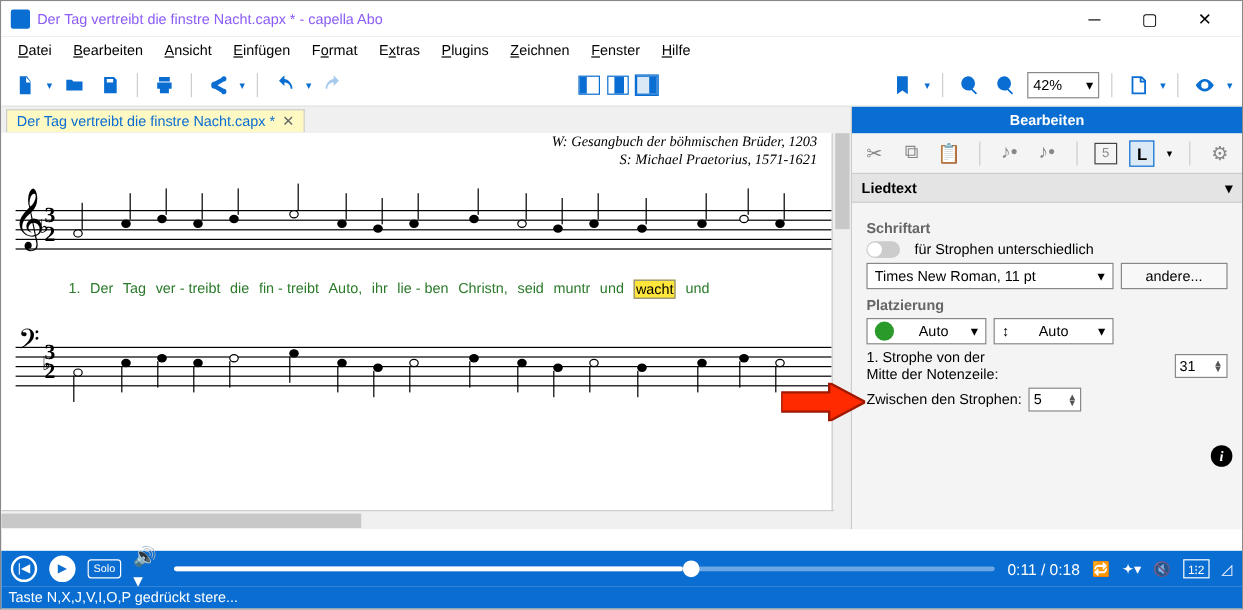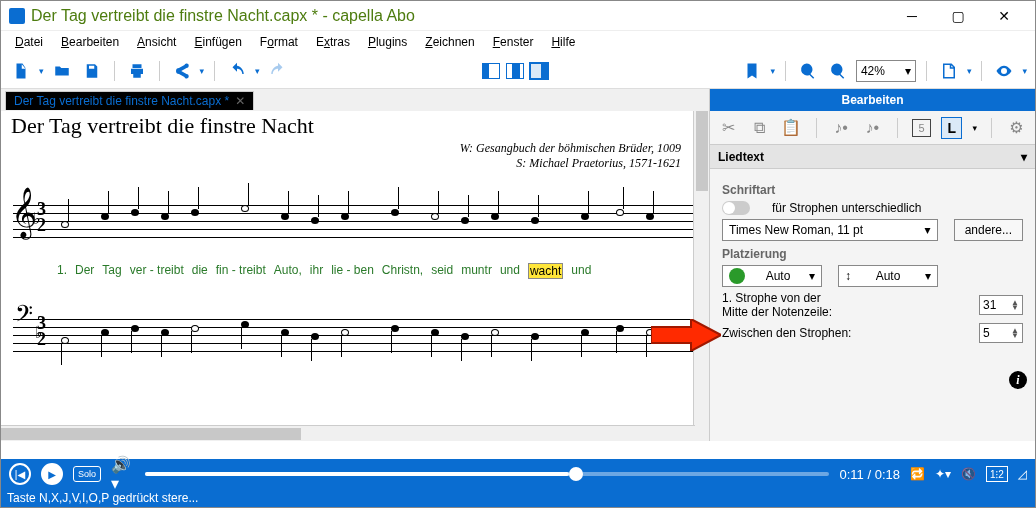--- a/index.html
+++ b/index.html
@@ -1,32 +1,32 @@
 <!DOCTYPE html>
 <html><head>
 <meta charset="utf-8">
 <style>
 *{margin:0;padding:0;box-sizing:border-box;font-family:"Segoe UI",Tahoma,sans-serif;font-size:12px}
 body{width:1036px;height:508px;background:#fff;overflow:hidden;position:relative;border:1px solid #888}
 .titlebar{height:30px;background:#fff;display:flex;align-items:center;padding:0 8px;border-bottom:1px solid #eee}
 .titlebar .app-icon{width:16px;height:16px;background:#0a6dd1;margin-right:6px;border-radius:2px}
-.titlebar .title{flex:1;color:#4d7c0f;font-size:16px}
+.titlebar .title{flex:1;color:#8b5cf6;font-size:12px}
 .winbtns{display:flex;gap:0}
 .winbtns div{width:46px;height:30px;display:flex;align-items:center;justify-content:center;color:#000;font-size:14px}
 .menubar{height:22px;display:flex;align-items:center;padding:0 6px;gap:2px;background:#fff}
 .menubar span{padding:2px 8px;color:#000}
 .menubar span u{text-decoration:underline}
 .toolbar{height:36px;background:#fff;display:flex;align-items:center;padding:0 8px;gap:6px;border-bottom:1px solid #ddd}
 .tbtn{width:24px;height:24px;display:flex;align-items:center;justify-content:center;color:#0a6dd1;font-size:16px}
 .tbtn svg{width:18px;height:18px;fill:#0a6dd1}
 .sep{width:1px;height:20px;background:#ccc;margin:0 4px}
 .spacer{flex:1}
 .zoom-sel{height:22px;border:1px solid #888;padding:0 4px;background:#fff;width:60px;display:flex;align-items:center;justify-content:space-between}
 .tabbar{height:22px;background:#f0f0f0;display:flex;align-items:center;padding:0 4px}
-.tab{background:#000000;padding:2px 8px;color:#0a6dd1;display:flex;align-items:center;gap:6px;border:1px solid #ccc;border-bottom:none}
+.tab{background:#fef9c3;padding:2px 8px;color:#0a6dd1;display:flex;align-items:center;gap:6px;border:1px solid #ccc;border-bottom:none}
 .tab .close{color:#666;font-size:12px}
 .content{position:absolute;top:110px;left:0;width:710px;height:330px;background:#fff;overflow:hidden}
 .score-title{font-family:"Times New Roman",serif;font-size:22px;padding:2px 10px}
 .score-sub{font-family:"Times New Roman",serif;font-style:italic;font-size:12px;text-align:right;padding:0 30px;color:#000}
 .staff{position:relative;margin:24px 12px 8px 12px;height:50px}
 .staff-lines{position:absolute;top:10px;left:0;right:0}
 .staff-lines div{height:1px;background:#000;margin-bottom:7px}
 .clef-treble{position:absolute;left:-2px;top:-8px;font-size:44px;font-family:serif}
 .clef-bass{position:absolute;left:2px;top:-8px;font-size:28px;font-family:serif}
 .timesig{position:absolute;left:24px;top:6px;font-family:serif;font-weight:bold;font-size:18px;line-height:16px}
@@ -47,22 +47,22 @@
 .sp-tools .ic.on{color:#000;border:1px solid #0a6dd1;background:#dbe9f7}
 .sp-tools .boxnum{border:1px solid #444;width:20px;height:18px;font-size:11px;display:flex;align-items:center;justify-content:center}
 .sp-section{height:24px;background:#e4e4e4;display:flex;align-items:center;padding:0 8px;font-weight:bold;border-bottom:1px solid #ccc;justify-content:space-between}
 .sp-body{padding:8px 12px}
 .sp-label{color:#666;font-weight:bold;margin:6px 0 4px}
 .toggle{width:28px;height:14px;border-radius:7px;background:#ccc;position:relative;display:inline-block;vertical-align:middle;margin-right:6px}
 .toggle.on{background:#0a6dd1}
 .toggle .knob{position:absolute;width:12px;height:12px;background:#fff;border-radius:50%;top:1px;left:1px}
 .toggle.on .knob{left:15px}
 .sel{border:1px solid #888;background:#fff;height:22px;display:flex;align-items:center;padding:0 6px;justify-content:space-between}
-.btn{border:1px solid #888;background:#f8f8f8;height:22px;padding:0 10px;display:flex;align-items:center}
-.row{display:flex;gap:16px;align-items:center;margin:4px 0}
+.btn{border:1px solid #888;background:#f8f8f8;height:22px;padding:0 20px;display:flex;align-items:center}
+.row{display:flex;gap:6px;align-items:center;margin:4px 0}
 .placement .pill{width:16px;height:16px;border-radius:50%;background:#2a9a2a;margin-right:2px}
 .spin{border:1px solid #888;background:#fff;width:44px;height:20px;display:flex;align-items:center;justify-content:space-between;padding:0 3px}
 .spin .ar{font-size:8px;line-height:5px;color:#555}
 .info-icon{position:absolute;right:8px;bottom:52px;width:18px;height:18px;border-radius:50%;background:#000;color:#fff;display:flex;align-items:center;justify-content:center;font-style:italic;font-weight:bold;font-family:serif}
 .arrow-callout{position:absolute;top:318px;left:650px;width:70px;height:32px;z-index:50}
 .player{position:absolute;left:0;right:0;bottom:18px;height:30px;background:#0a6dd1;display:flex;align-items:center;padding:0 8px;gap:10px;color:#fff}
 .pbtn{width:22px;height:22px;border-radius:50%;border:2px solid #fff;display:flex;align-items:center;justify-content:center;font-size:10px}
 .solo{width:28px;height:16px;border:1px solid #fff;border-radius:3px;font-size:9px;display:flex;align-items:center;justify-content:center}
 .slider{flex:1;height:4px;background:rgba(255,255,255,.4);position:relative;border-radius:2px}
 .slider .prog{position:absolute;left:0;top:0;height:4px;background:#fff;width:62%;border-radius:2px}
@@ -185,22 +185,21 @@
 </div>
 
 <div class="tabbar">
   <div class="tab">
     <span>Der Tag vertreibt die finstre Nacht.capx *</span>
     <span class="close">✕</span>
   </div>
 </div>
 
 <div class="content">
-  <div class="score-title">Der Tag vertreibt die finstre Nacht</div>
-  <div class="score-sub">W: Gesangbuch der böhmischen Brüder, 1009</div>
+  <div class="score-sub">W: Gesangbuch der böhmischen Brüder, 1203</div>
   <div class="score-sub">S: Michael Praetorius, 1571-1621</div>
 
   <div class="staff">
     <div class="staff-lines">
         <div></div>
         <div></div>
         <div></div>
         <div></div>
         <div></div>
       </div>
@@ -373,21 +372,21 @@
     <div class="row" style="justify-content:space-between">
       <div><span>1. Strophe von der</span><br><span>Mitte der Notenzeile:</span></div>
       <div class="spin">
           <span>31</span>
           <span>
             <div class="ar">▲</div>
             <div class="ar">▼</div>
           </span>
         </div>
     </div>
-    <div class="row" style="justify-content:space-between">
+    <div class="row" style="">
       <span>Zwischen den Strophen:</span>
       <div class="spin">
           <span>5</span>
           <span>
             <div class="ar">▲</div>
             <div class="ar">▼</div>
           </span>
         </div>
     </div>
   </div>

